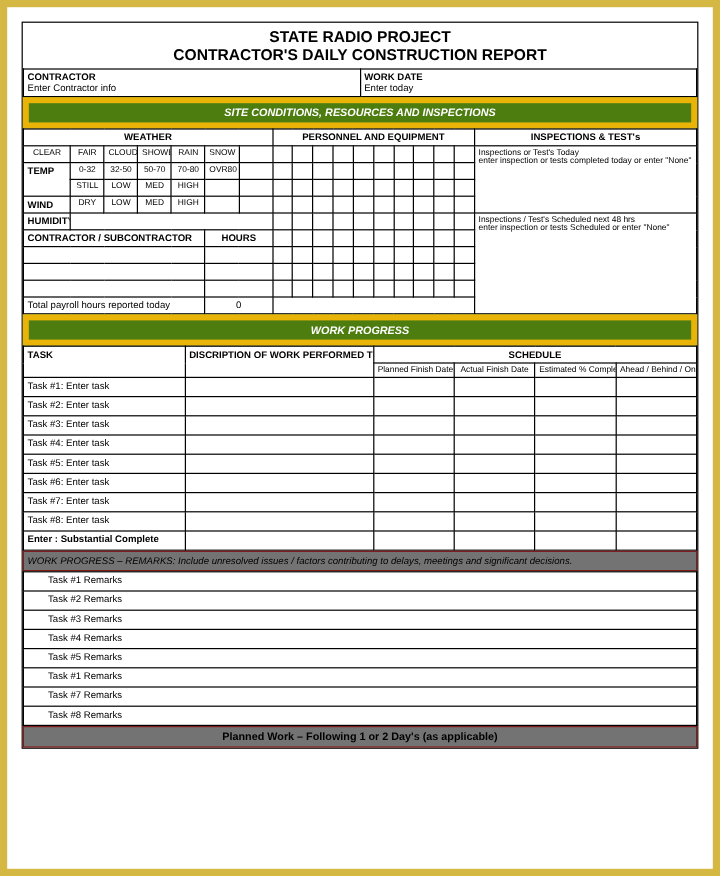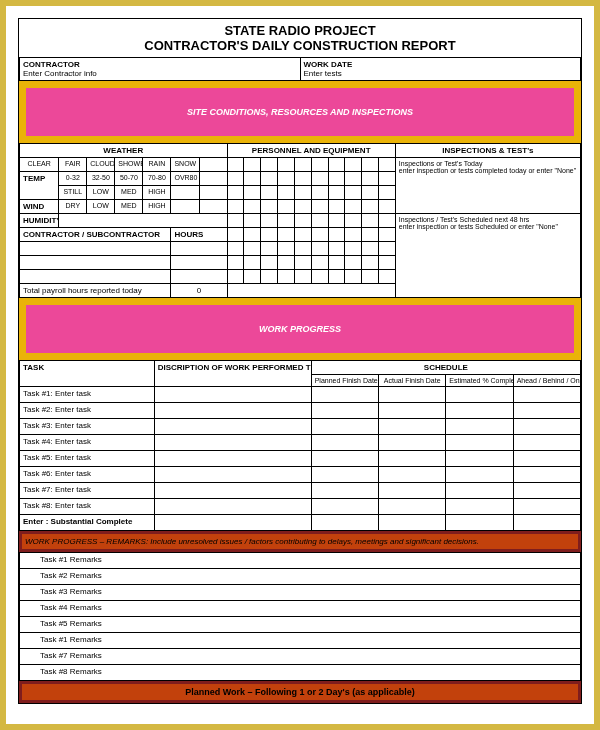--- a/index.html
+++ b/index.html
@@ -4,22 +4,22 @@
 <style>
   * { box-sizing: border-box; margin: 0; padding: 0; }
   body { font-family: Arial, sans-serif; font-size: 9px; background: #fff; width: 600px; height: 730px; border: 6px solid #d4b843; padding: 12px; overflow: hidden; }
   .inner { background: #fff; border: 1px solid #000; }
   .header { text-align: center; padding: 4px 0; }
   .h1 { font-size: 13px; font-weight: bold; }
   .h2 { font-size: 13px; font-weight: bold; }
   table { border-collapse: collapse; width: 100%; table-layout: fixed; }
   td, th { border: 1px solid #000; padding: 2px 3px; font-size: 8px; vertical-align: top; overflow: hidden; white-space: nowrap; }
   .label { font-weight: bold; font-size: 8px; }
-  .bar-blue { background: #ec4899; color: #fff; font-weight: bold; text-align: center; font-style: italic; padding: 19px; border: 7px solid #eab308; }
-  .bar-lightblue { background: #c2410c; font-weight: bold; text-align: center; padding: 3px; border: 3px solid #7f1d1d; }
+  .bar-blue { background: #4d7c0f; color: #fff; font-weight: bold; text-align: center; font-style: italic; padding: 3px; border: 5px solid #eab308; }
+  .bar-lightblue { background: #737373; font-weight: bold; text-align: center; padding: 3px; border: 1px solid #7f1d1d; }
   .sec-title { background: #fff; font-weight: bold; text-align: center; font-size: 8px; }
   .wcell { text-align: center; font-size: 7px; }
   .tiny { font-size: 7px; }
   .gridcell { height: 14px; }
   .italic-small { font-style: italic; font-size: 8px; padding: 3px; }
   .task-row td { height: 16px; }
   .remarks-row td { height: 16px; padding-left: 20px; }
 </style>
 </head>
 <body>
@@ -32,21 +32,21 @@
 
   <table>
     <tbody>
     <tr>
       <td>
         <div class="label">CONTRACTOR</div>
         <div>Enter Contractor info</div>
       </td>
       <td>
         <div class="label">WORK DATE</div>
-        <div>Enter tests</div>
+        <div>Enter today</div>
       </td>
     </tr>
   </tbody>
     </table>
 
   <div class="bar-blue">SITE CONDITIONS, RESOURCES AND INSPECTIONS</div>
 
   <table>
     <colgroup>
       <col style="width:7%">
@@ -166,21 +166,21 @@
           <td class="gridcell"></td>
           <td class="gridcell"></td>
           <td class="gridcell"></td>
       <td rowspan="6">
         <div class="tiny">Inspections / Test's Scheduled next 48 hrs</div>
         <div class="tiny">enter inspection or tests Scheduled or enter "None"</div>
       </td>
     </tr>
     <tr>
       <td colspan="5" class="label">CONTRACTOR / SUBCONTRACTOR</td>
-      <td colspan="2" class="label" style="text-align:left">HOURS</td>
+      <td colspan="2" class="label" style="text-align:center">HOURS</td>
       <td class="gridcell"></td>
           <td class="gridcell"></td>
           <td class="gridcell"></td>
           <td class="gridcell"></td>
           <td class="gridcell"></td>
           <td class="gridcell"></td>
           <td class="gridcell"></td>
           <td class="gridcell"></td>
           <td class="gridcell"></td>
           <td class="gridcell"></td>

